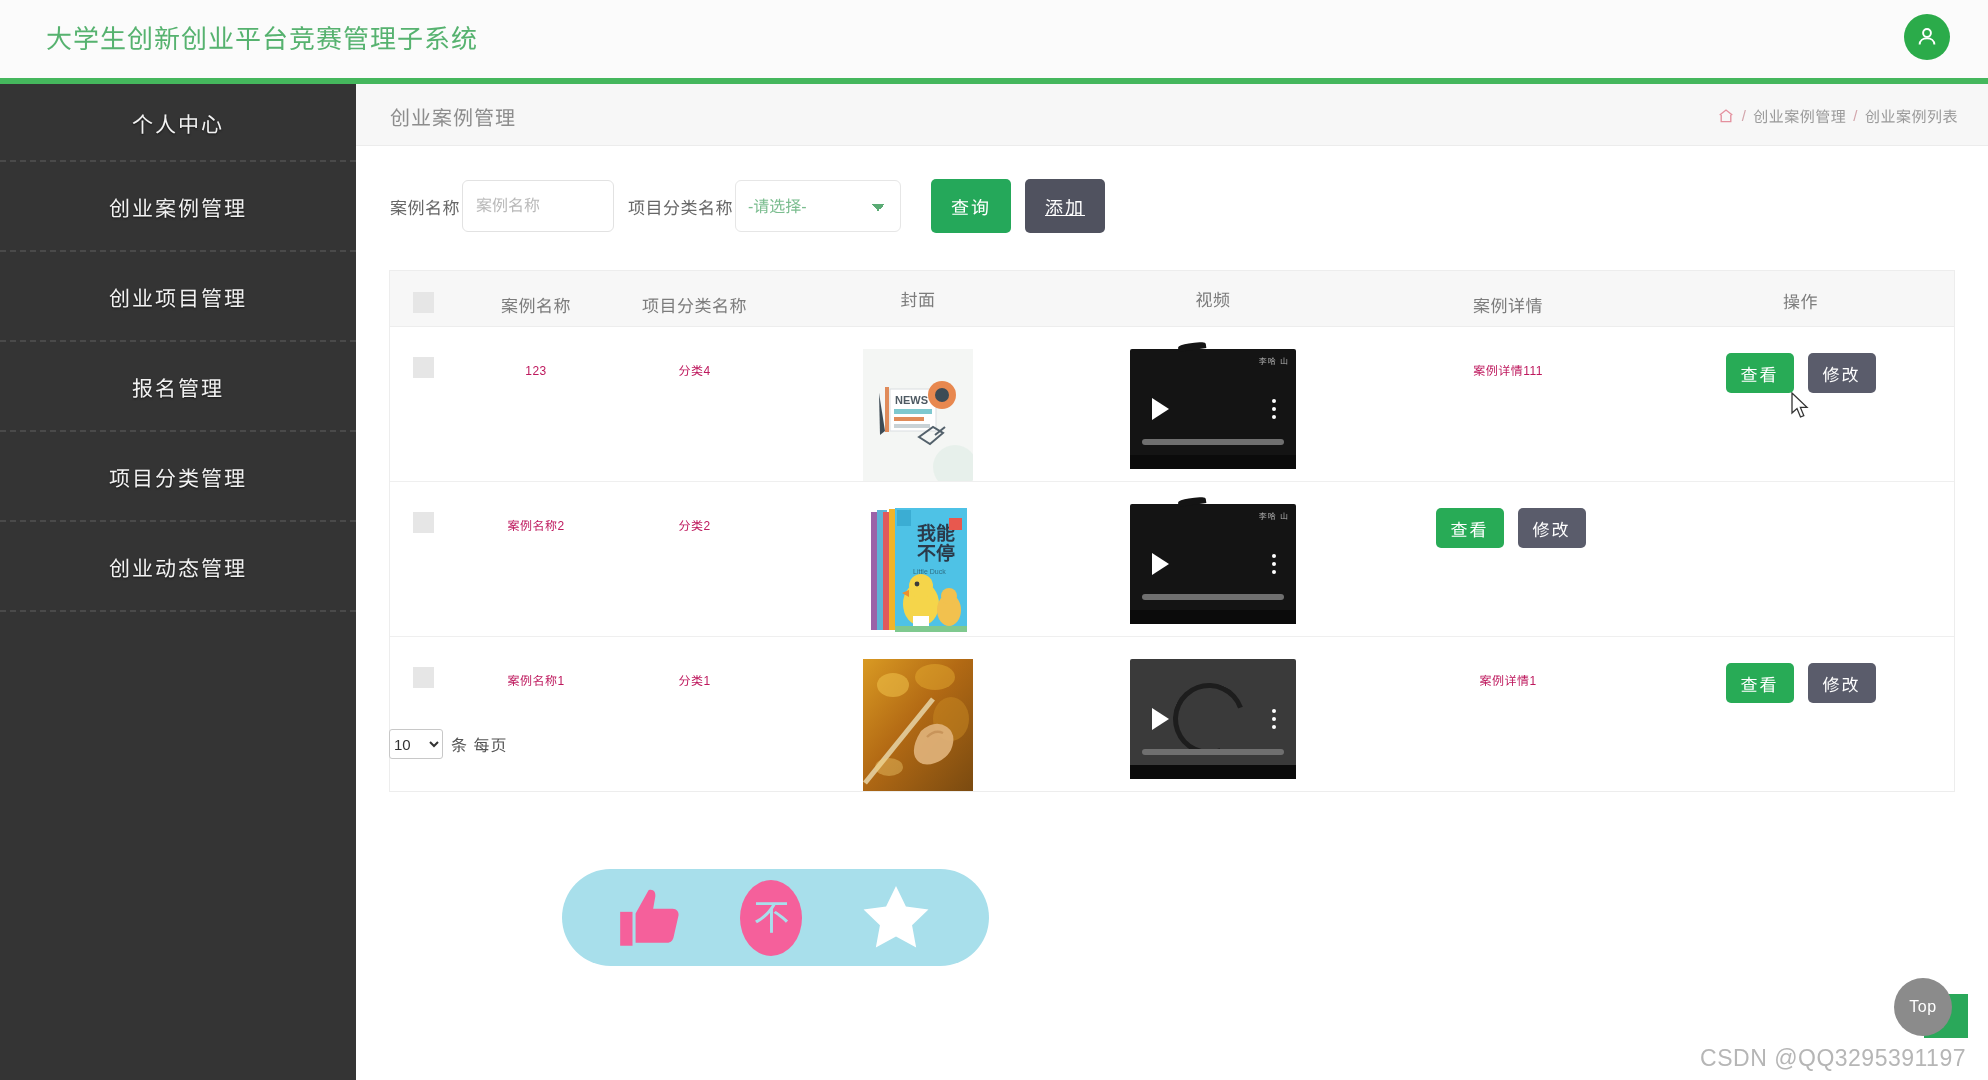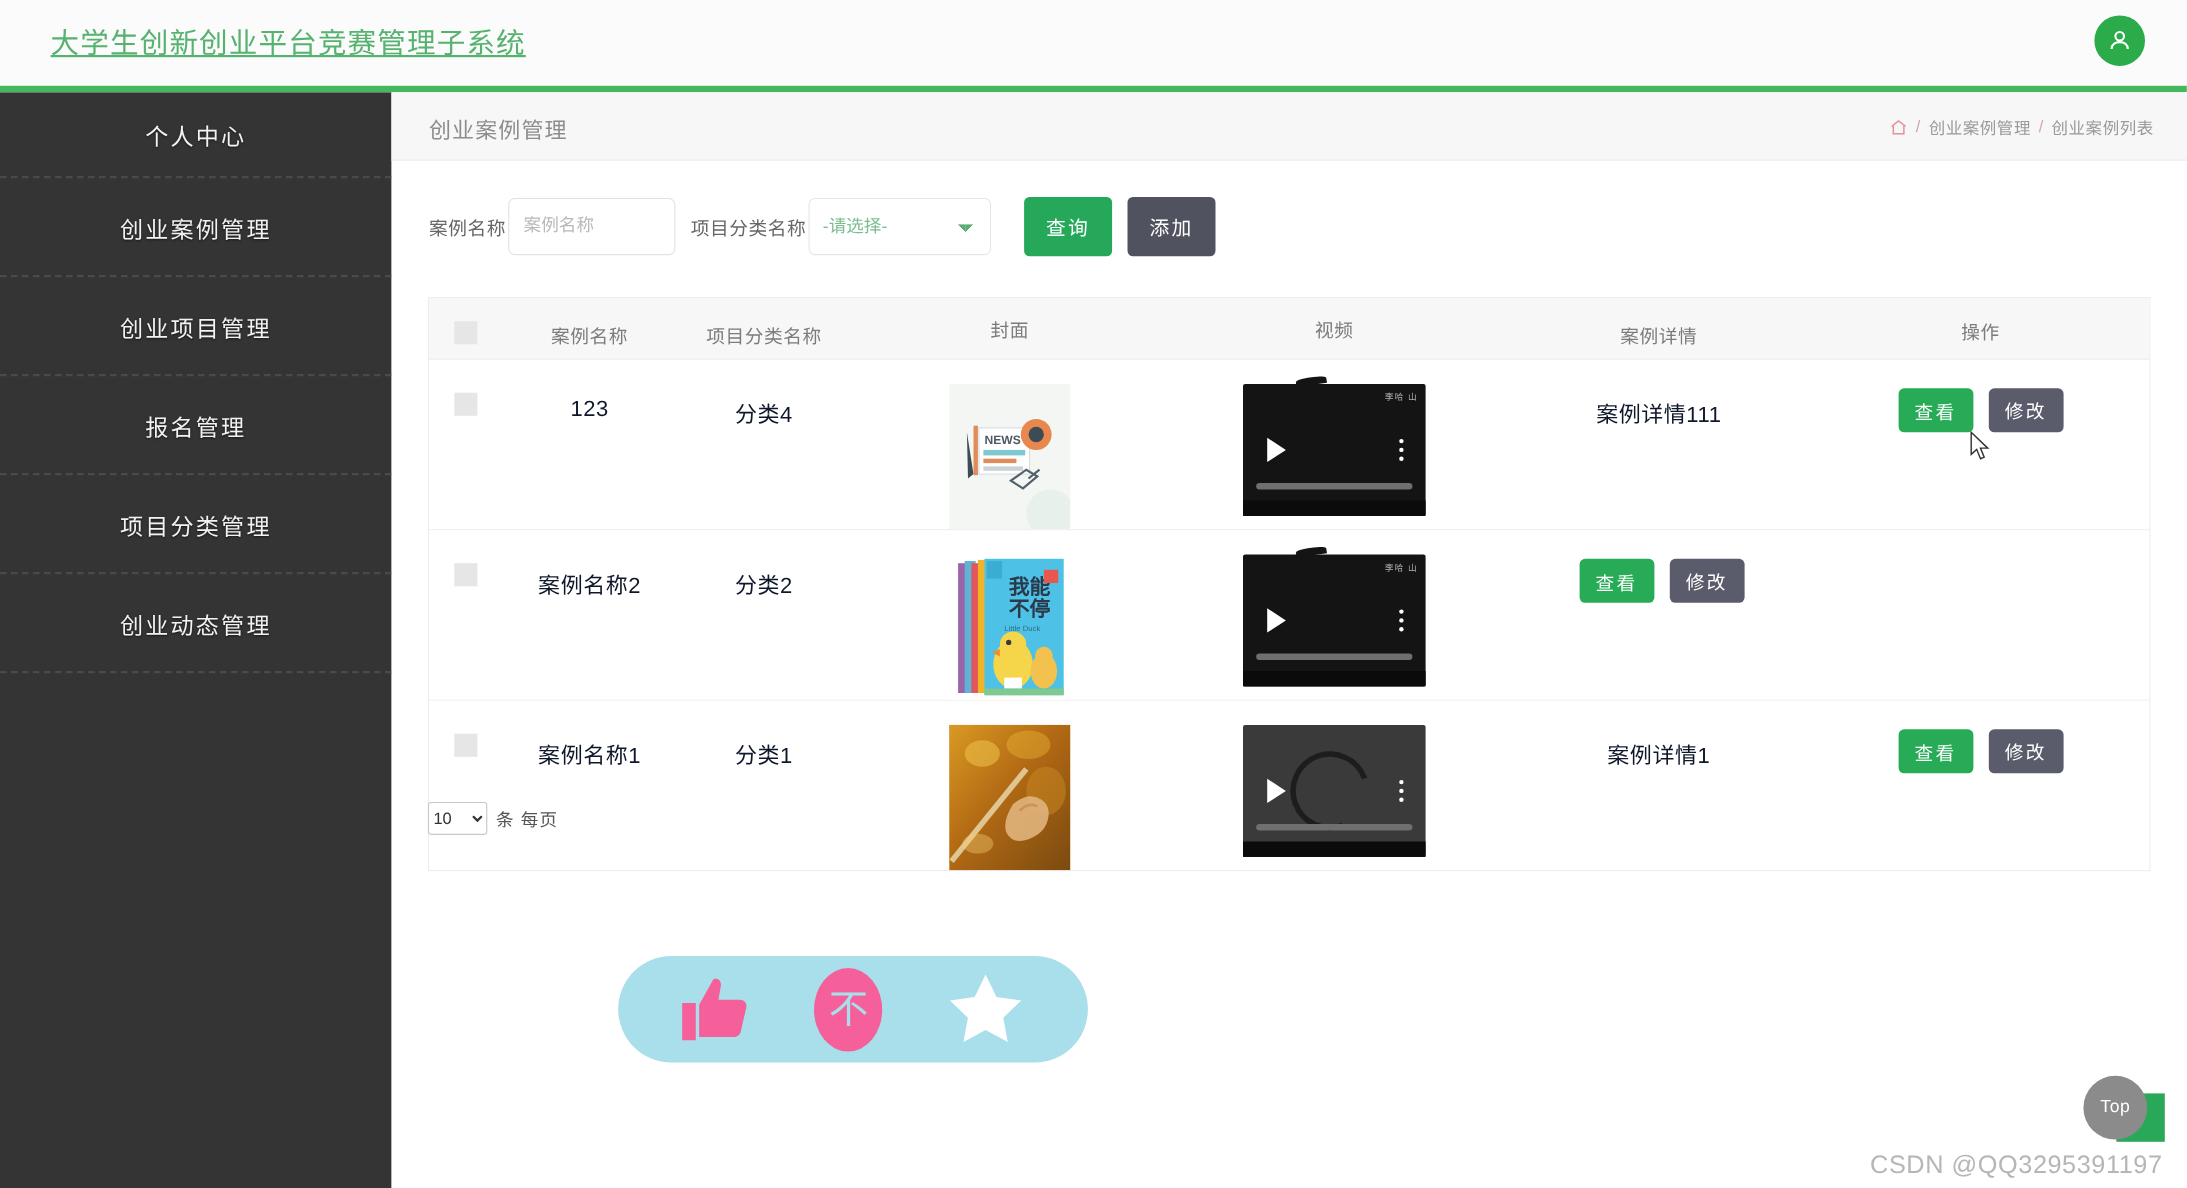--- a/index.html
+++ b/index.html
@@ -16,21 +16,20 @@
   #topbar {
     position: absolute; left: 0; top: 0;
     width: 1988px; height: 84px;
     background: #fbfbfb;
     border-bottom: 6px solid #45b75d;
   }
   #app-title {
     position: absolute; left: 46px; top: 18px;
     font-size: 26px; color: #56b26f; letter-spacing: 1px;
     white-space: nowrap;
-    text-decoration: underline;
   }
   #avatar-btn {
     position: absolute; right: 38px; top: 14px;
     width: 46px; height: 46px; border-radius: 50%;
     background: #2bab4a;
     display: flex; align-items: center; justify-content: center;
     cursor: pointer;
   }
   #avatar-btn svg { display:block; }
 
@@ -112,21 +111,21 @@
     background-size: 7px 7px, 7px 7px;
     background-repeat: no-repeat;
   }
   .btn {
     border: none; border-radius: 5px;
     font-size: 18px; color: #fff; letter-spacing: 2px;
     cursor: pointer; font-family: inherit;
     height: 54px; min-width: 80px;
   }
   #btn-query { background: #25a85a; margin-right: 14px; }
-  #btn-add   { background: #50525f; }
+  #btn-add   { background: #50525f; text-decoration: underline; }
 
   
   #table-wrap {
     position: absolute; left: 33px; top: 186px;
     width: 1566px;
     border: 1px solid #ededed;
     background: #fff;
   }
   .thead {
     display: flex; align-items: center;
@@ -146,21 +145,21 @@
   }
   .trow:last-child { border-bottom: none; }
   .c-check { width: 66px; display:flex; justify-content:center; padding-top: 8px; }
   .c-name  { width: 160px; text-align: center; padding-top: 12px; }
   .c-cat   { width: 157px; text-align: center; padding-top: 12px; }
   .c-cover { width: 290px; display:flex; justify-content:center; }
   .c-video { width: 300px; display:flex; justify-content:center; }
   .c-detail{ width: 290px; text-align: center; padding-top: 12px; }
   .c-act   { width: 295px; display:flex; justify-content:center; gap: 14px; padding-top: 4px; }
   .cell-link {
-    font-size: 20px; color: #0f172a; cursor: pointer; letter-spacing: .5px;
+    font-size: 12px; color: #be185d; cursor: pointer; letter-spacing: .5px;
   }
   .chk {
     width: 21px; height: 21px; background: #e6e6e6;
     border: none; cursor: pointer; display:block;
   }
   .act-btn {
     border: none; border-radius: 5px; color: #fff;
     font-size: 17px; letter-spacing: 2px; cursor: pointer;
     width: 68px; height: 40px; font-family: inherit;
   }

